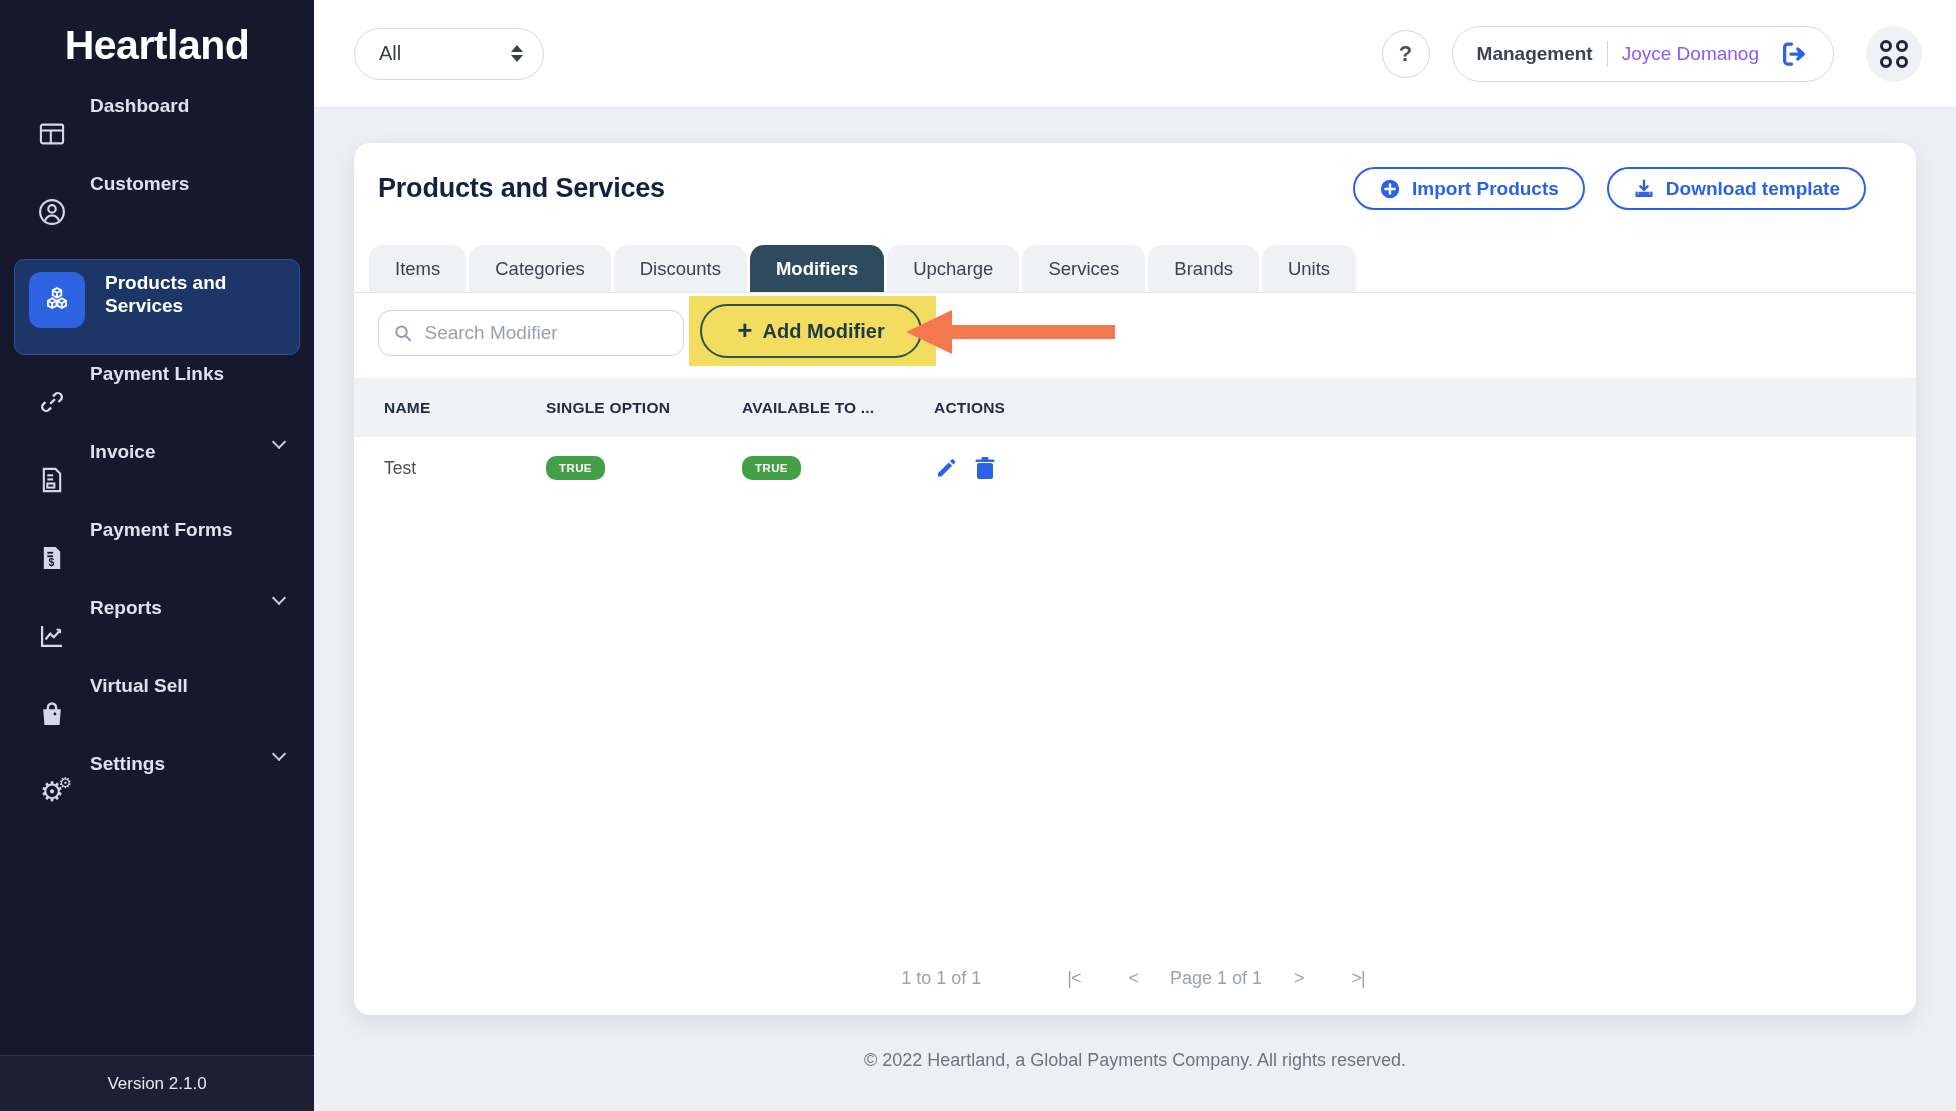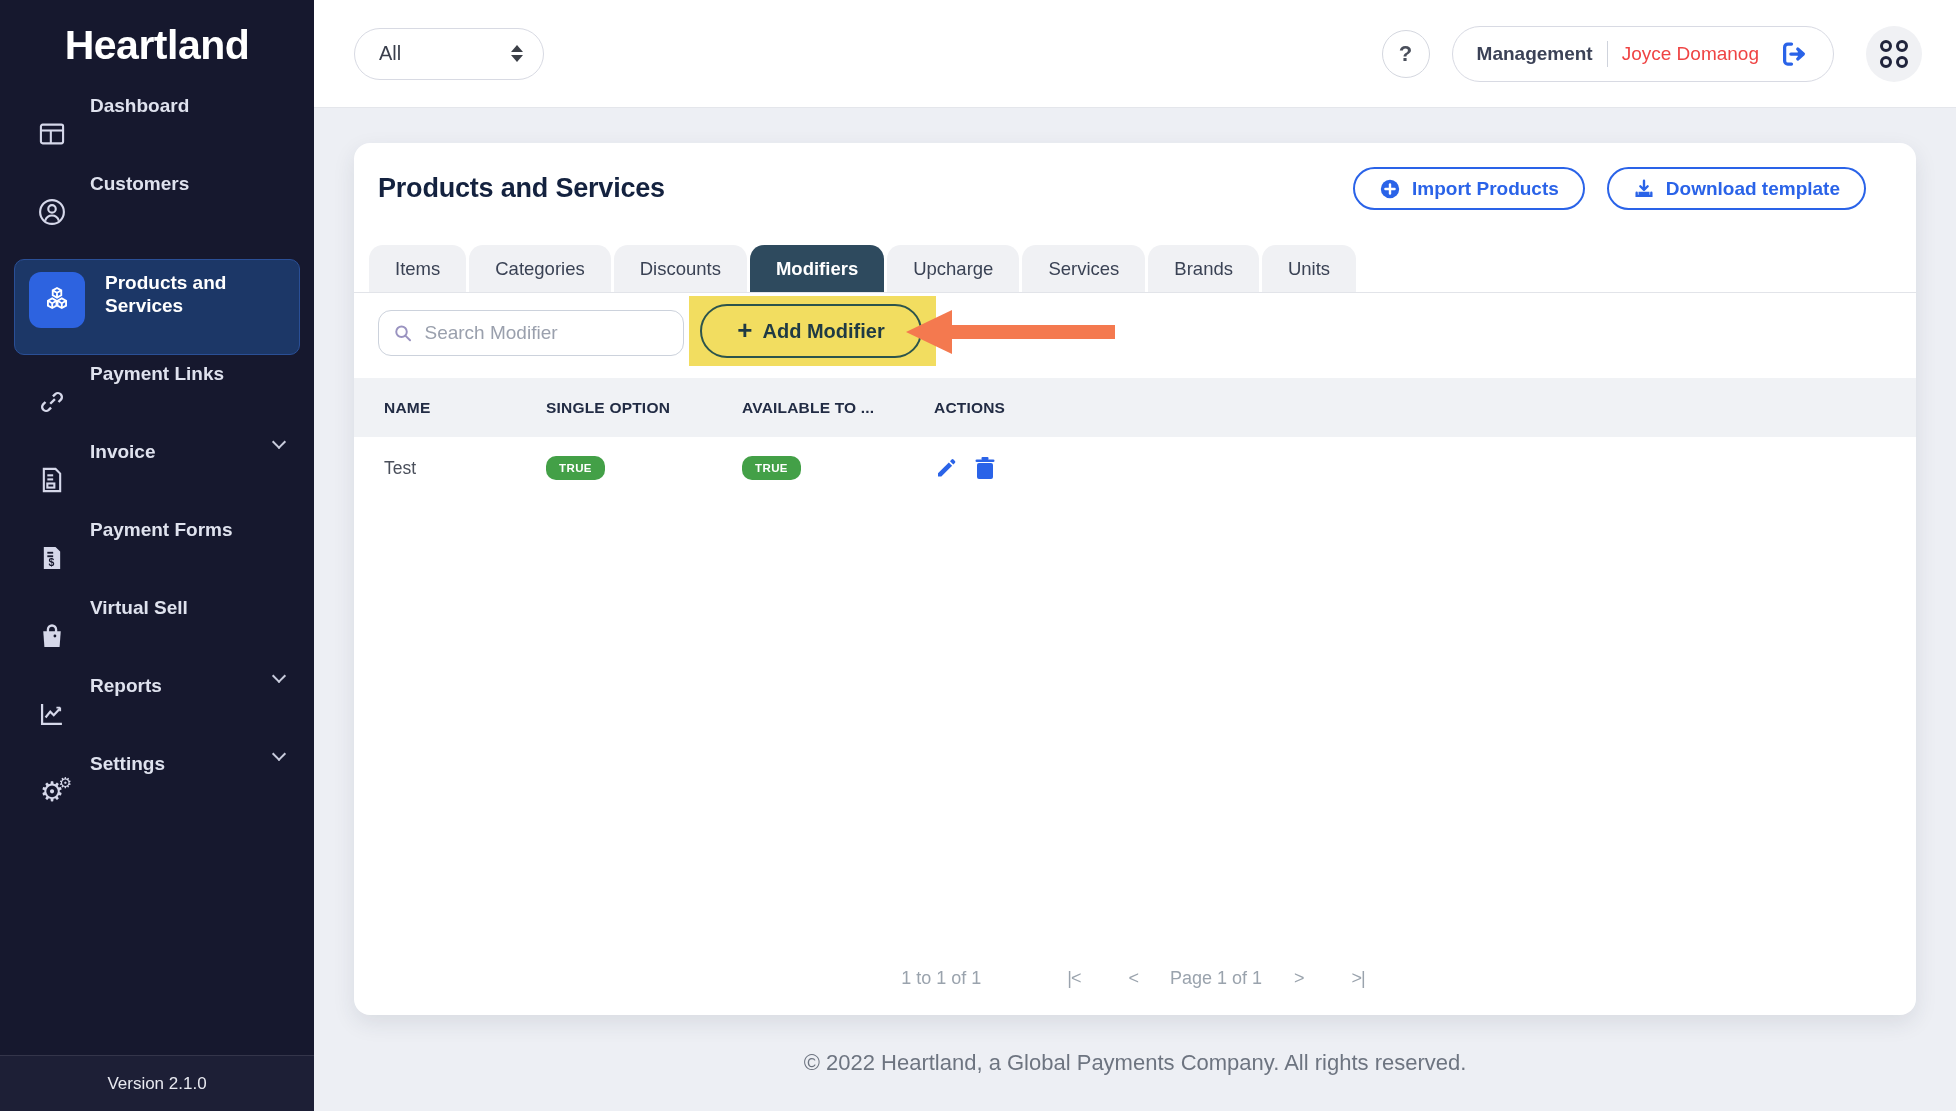--- a/index.html
+++ b/index.html
@@ -68,21 +68,21 @@
     width:48px; height:48px; border:1.5px solid #d4d7df; border-radius:50%;
     display:flex; align-items:center; justify-content:center;
     font-size:22px; font-weight:700; color:#4a4f5b; cursor:pointer; background:#fff;
   }
   .account-pill {
     margin-left:22px; height:56px; border:1px solid #d8dae3; border-radius:28px;
     display:flex; align-items:center; padding:0 24px; gap:14px; background:#fff;
   }
   .account-role { font-size:19px; font-weight:700; color:#3c4257; }
   .account-divider { width:1px; height:26px; background:#cfd3dc; }
-  .account-user { font-size:19px; color:#ef4444; }
+  .account-user { font-size:19px; color:#8b5cf6; }
   .logout-btn { margin-left:6px; cursor:pointer; display:flex; }
   .apps-circle {
     margin-left:32px; width:56px; height:56px; border-radius:50%; background:#f0f1f4;
     display:flex; align-items:center; justify-content:center; cursor:pointer;
   }
   .rings { display:grid; grid-template-columns:12px 12px; grid-gap:4px; }
   .rings span { width:12px; height:12px; border:3px solid #20243c; border-radius:50%; }
 
   
   .main { flex:1; position:relative; background:#edeff4; }
@@ -173,21 +173,21 @@
   }
   .pagination .range { margin-right:82px; }
   .pg-ctl { cursor:pointer; padding:0 4px; letter-spacing:-1px; }
   .pg-first { margin-right:40px; }
   .pg-prev { margin-right:28px; }
   .pg-label { margin-right:28px; letter-spacing:0; }
   .pg-next { margin-right:40px; }
 
   .page-footer {
     position:absolute; top:942px; left:40px; width:1562px; text-align:center;
-    font-size:22px; color:#6d7480;
+    font-size:18px; color:#6d7480;
   }
 </style>
 </head>
 <body>
 
 <aside class="sidebar">
   <div class="logo">Heartland</div>
 
   <nav class="nav">
 
@@ -258,39 +258,39 @@
           <line x1="8" y1="7.5" x2="13" y2="7.5" stroke="#16182e" stroke-width="1.6"></line>
           <line x1="8" y1="10.5" x2="13" y2="10.5" stroke="#16182e" stroke-width="1.6"></line>
           <text x="9" y="19" font-size="9" font-weight="bold" fill="#16182e">$</text>
         </svg>
       </span>
       <span class="nlabel">Payment Forms</span>
     </div>
 
     <div class="nav-item">
       <span class="nicon">
+        <svg width="28" height="28" viewBox="0 0 24 24" fill="none" stroke="#d6d8ea" stroke-width="1.9">
+          <path d="M3.5 3.5V20.5H20.5"></path>
+            <path d="M6.5 15l4-5 3 3 5.5-6"></path>
+            <path d="M19 6.5h-3.2M19 6.5v3.2" stroke-width="1.6"></path>
+        </svg>
+      </span>
+      <span class="nlabel">Reports</span>
+      <span class="chev"></span>
+    </div>
+
+    <div class="nav-item">
+      <span class="nicon">
         <svg width="28" height="28" viewBox="0 0 24 24">
           <path d="M4.5 8h15l-1 13.5h-13z" fill="#d6d8ea"></path>
           <path d="M8.5 10V6.5a3.5 3.5 0 017 0V10" fill="none" stroke="#d6d8ea" stroke-width="2"></path>
           <circle cx="14.5" cy="12" r="1.2" fill="#16182e"></circle>
         </svg>
       </span>
       <span class="nlabel">Virtual Sell</span>
-    </div>
-
-    <div class="nav-item">
-      <span class="nicon">
-        <svg width="28" height="28" viewBox="0 0 24 24" fill="none" stroke="#d6d8ea" stroke-width="1.9">
-          <path d="M3.5 3.5V20.5H20.5"></path>
-            <path d="M6.5 15l4-5 3 3 5.5-6"></path>
-            <path d="M19 6.5h-3.2M19 6.5v3.2" stroke-width="1.6"></path>
-        </svg>
-      </span>
-      <span class="nlabel">Reports</span>
-      <span class="chev"></span>
     </div>
 
     <div class="nav-item">
       <span class="nicon">
         <span class="gear-glyph"><span>⚙</span><span class="gear-small">⚙</span></span>
       </span>
       <span class="nlabel">Settings</span>
       <span class="chev"></span>
     </div>
   </nav>

